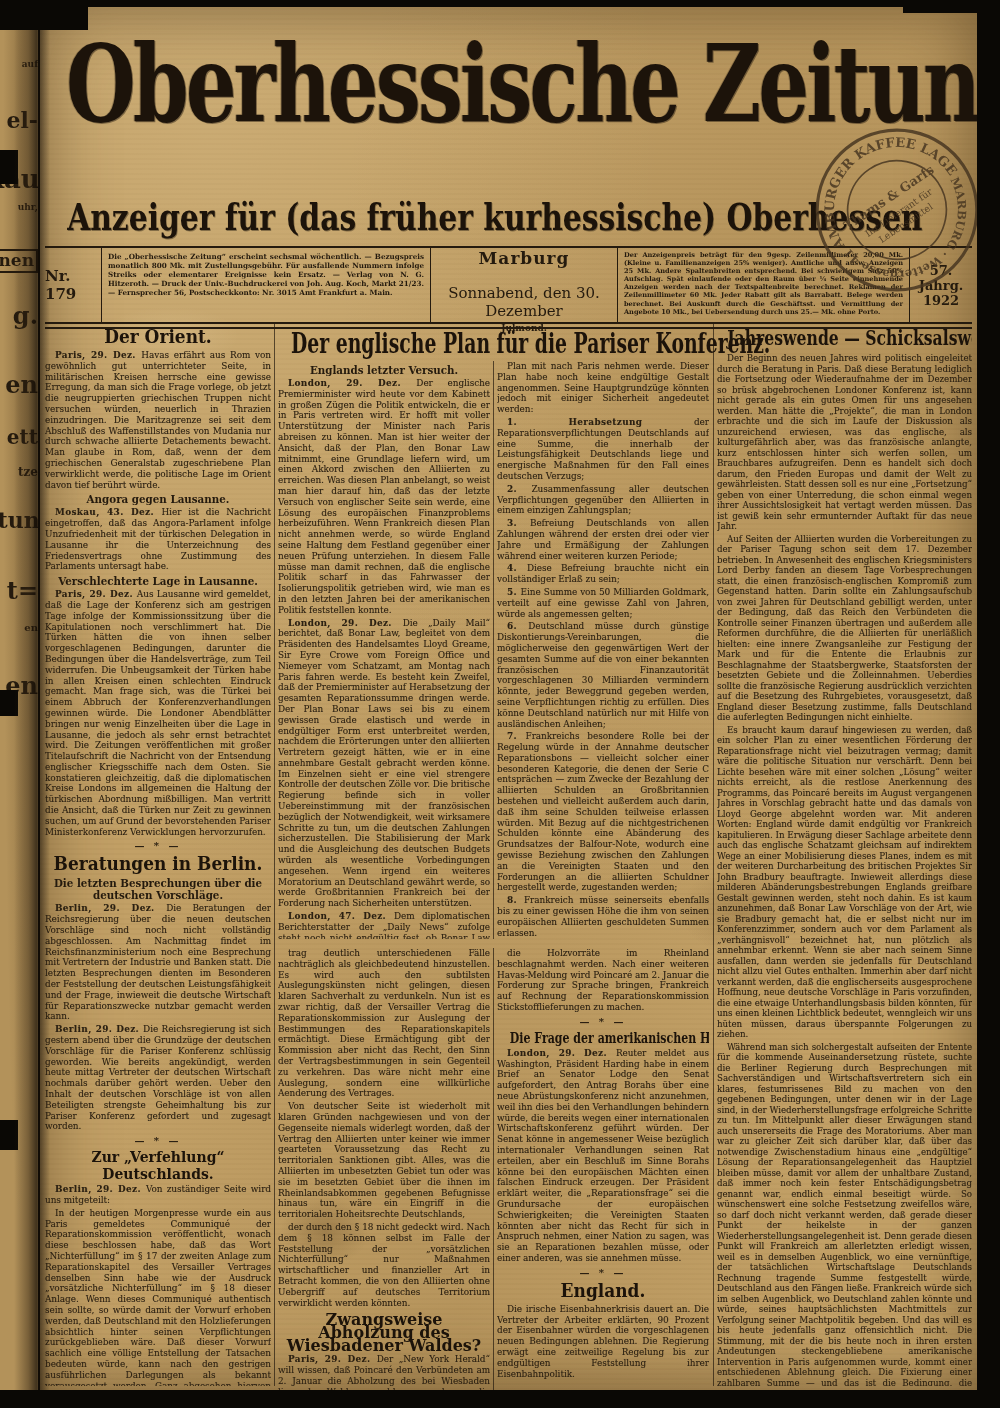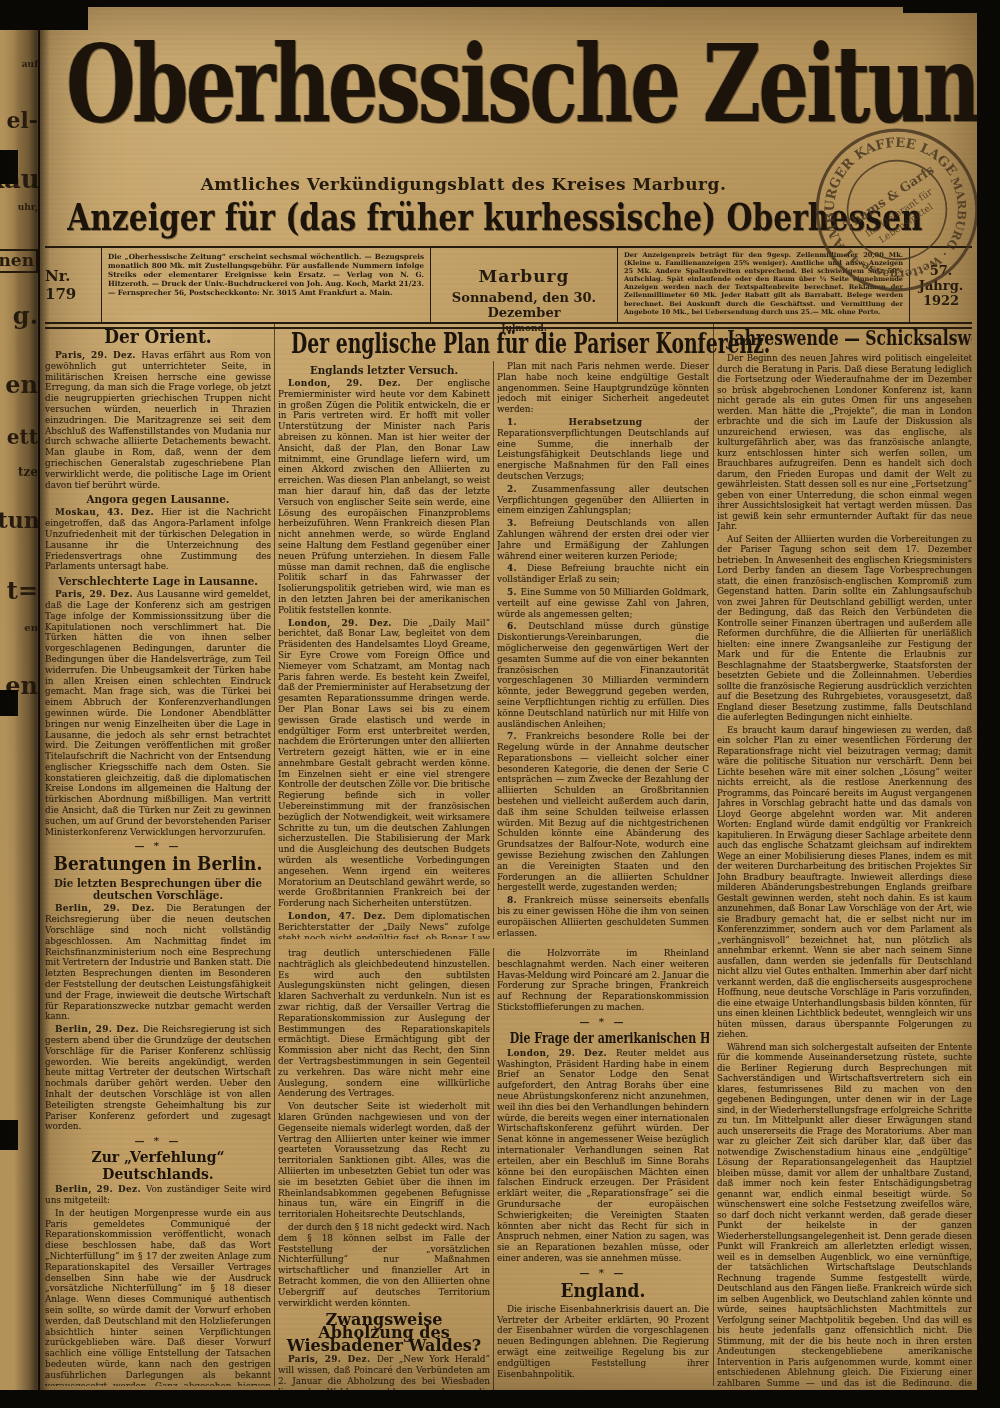--- a/index.html
+++ b/index.html
@@ -91,23 +91,23 @@
   .infobar {
     position:absolute; top:240px; left:5px; right:5px; height:74px;
     border-top:2px solid #241a0e; border-bottom:7px double #241a0e;
     display:flex; align-items:stretch; color:#241a0e;
   }
   .ib-cell { border-right:1px solid #241a0e; }
   .ib-no   { width:56px; display:flex; align-items:center; justify-content:center;
              font-weight:bold; font-size:15px; }
   .ib-left { flex:0 0 316px; font-size:7.2px; line-height:9px; padding:4px 6px;
              text-align:justify; font-weight:bold; }
-  .ib-center { flex:0 0 186px; text-align:center; padding-top:18px; }
+  .ib-center { flex:0 0 186px; text-align:center; padding-top:0; }
   .ib-city { font-size:17px; font-weight:bold; letter-spacing:1px; }
-  .ib-date { font-size:13px; font-weight:bold; margin-top:4px; }
+  .ib-date { font-size:15px; font-weight:normal; margin-top:16px; }
   .ib-moon { font-size:9px; font-weight:bold; margin-top:3px; }
   .ib-right { flex:1; font-size:6.6px; line-height:8.1px; padding:3px 6px;
               text-align:justify; font-weight:bold; }
   .ib-year { width:62px; border-right:none; display:flex; flex-direction:column;
              justify-content:center; text-align:center; font-weight:bold; font-size:13px; }
 
   
   .bodycols { position:absolute; top:318px; left:5px; right:5px; bottom:4px; display:flex; }
   .colrule { width:1px; background:rgba(36,26,14,0.7); margin:0 3px; }
   .ncol { overflow:hidden; }
@@ -175,21 +175,20 @@
 </div>
 <div class="gutter"></div>
 
 <div class="page">
   <div class="stain s1"></div>
   <div class="stain s2"></div>
   <div class="stain s3"></div>
 
   <div class="masthead">
     <div class="mast-title">Oberhessische Zeitung</div>
-    <div class="mast-sub1">Amtliches Verkündigungsblatt des Kreises Marburg.</div>
     <div class="mast-sub2">Anzeiger für (das früher kurhessische) Oberhessen</div>
     <svg class="stamp" viewBox="0 0 160 160">
       <defs>
         <path id="arcTop" d="M 20,80 a 60,60 0 1,1 120,0"></path>
         <path id="arcBot" d="M 138,80 a 58,58 0 0,1 -116,0"></path>
       </defs>
       <circle cx="80" cy="80" r="76" fill="none" stroke="#453420" stroke-width="3"></circle>
       <circle cx="80" cy="80" r="47" fill="none" stroke="#453420" stroke-width="1.6"></circle>
       <text font-size="12.5" font-weight="bold" fill="#453420" font-family="DejaVu Serif, serif">
         <textPath href="#arcTop" startOffset="50%" text-anchor="middle">HAMBURGER KAFFEE LAGER</textPath>

